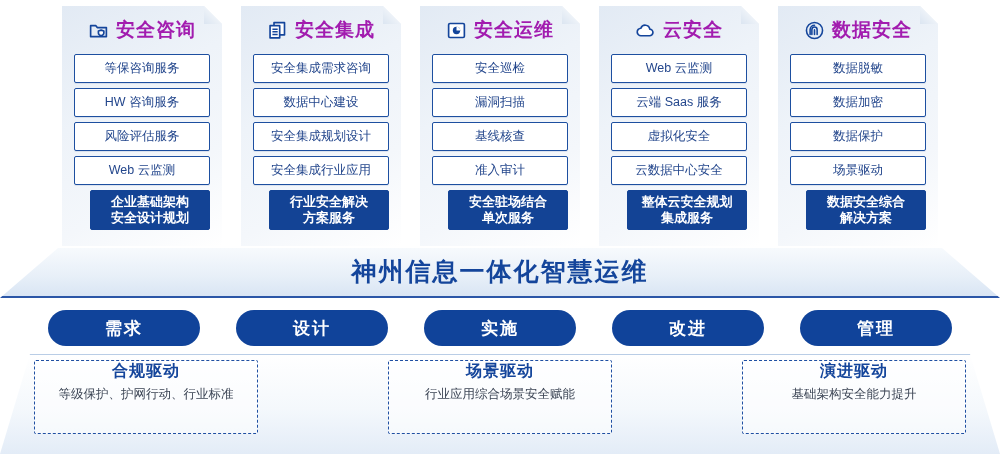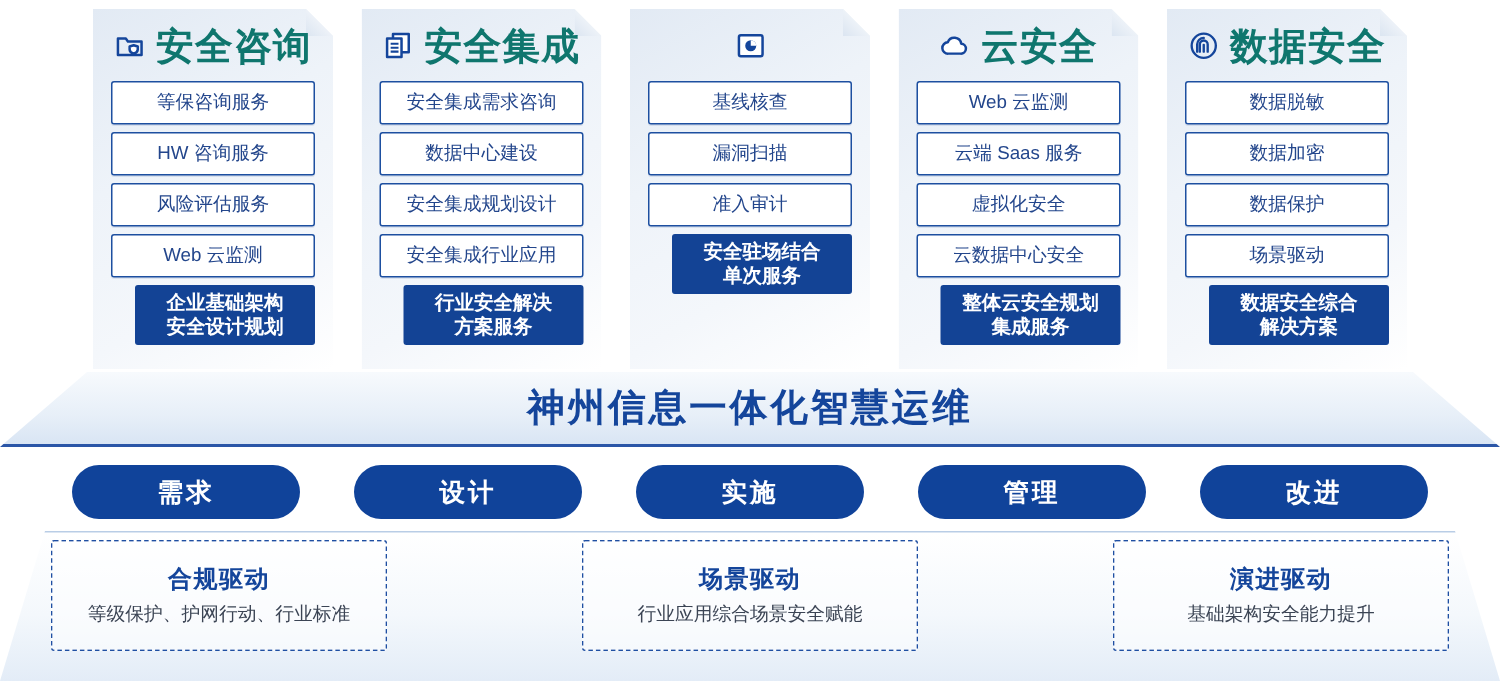--- a/index.html
+++ b/index.html
@@ -34,21 +34,21 @@
     background:linear-gradient(225deg,#ffffff 0%,#dbe5f1 100%);
     clip-path:polygon(0 0,100% 100%,0 100%);
   }
   .col-inner{position:relative;z-index:2;padding:0 12px;}
 
   .col-head{
     display:flex;align-items:center;justify-content:center;
     gap:7px;height:48px;
   }
   .col-head .ttl{
-    font-size:25px;font-weight:bold;color:#0f766e;letter-spacing:1px;
+    font-size:19px;font-weight:bold;color:#a21caf;letter-spacing:1px;
     white-space:nowrap;
   }
   .ico{width:21px;height:21px;display:block;flex:0 0 auto;}
 
   .item{
     height:27px;margin-bottom:5px;
     border:1.3px solid #1d4fa0;
     background:#ffffff;
     border-radius:2px;
     display:flex;align-items:center;justify-content:center;
@@ -109,21 +109,21 @@
     border-top:1.5px solid #b9cde6;
   }
   .drivers{
     position:absolute;left:0;top:6px;width:1000px;height:84px;
     display:flex;justify-content:space-between;padding:0 34px;box-sizing:border-box;
   }
   .driver{
     width:222px;height:72px;
     border:1.6px dashed #1f4fa2;
     border-radius:2px;
-    display:flex;flex-direction:column;align-items:center;justify-content:center;
+    display:flex;flex-direction:column;align-items:center;
     gap:4px;
     background:rgba(255,255,255,.55);
   }
   .driver .d-title{font-size:16px;font-weight:bold;color:#14459b;letter-spacing:1px;}
   .driver .d-sub{font-size:12.5px;color:#3b4454;white-space:nowrap;}
 </style>
 </head>
 <body>
 
 <div class="stage">
@@ -188,23 +188,25 @@
       <div class="col-fold"></div>
       <div class="col-inner">
         <div class="col-head">
           <span>
             <svg class="ico" viewBox="0 0 24 24" fill="none" stroke="#14459b" stroke-width="1.9" stroke-linejoin="round">
               <rect x="3" y="4" width="18" height="16" rx="1.5" fill="#fff"></rect>
               <circle cx="12" cy="12" r="4.2" fill="#14459b" stroke="none"></circle>
               <path d="M12 12V7.8A4.2 4.2 0 0 1 16.2 12z" fill="#fff" stroke="none"></path>
             </svg>
           </span>
-        </div>
+          <span class="ttl">安全运维</span>
+        </div>
+        <div class="item">安全巡检</div>
+        <div class="item">漏洞扫描</div>
         <div class="item">基线核查</div>
-        <div class="item">漏洞扫描</div>
         <div class="item">准入审计</div>
         <div class="item-solid">
           <div>
             <span>安全驻场结合</span>
             <span>单次服务</span>
           </div>
         </div>
       </div>
     </div>
 
@@ -265,22 +267,22 @@
 
   <div class="banner">
     <div class="banner-shape"></div>
     <div class="banner-txt">神州信息一体化智慧运维</div>
   </div>
 
   <div class="pills">
     <div class="pill">需求</div>
     <div class="pill">设计</div>
     <div class="pill">实施</div>
+    <div class="pill">改进</div>
     <div class="pill">管理</div>
-    <div class="pill">改进</div>
   </div>
 
   <div class="bottom">
     <div class="bottom-shape"></div>
     <div class="drivers">
       <div class="driver">
         <div class="d-title">合规驱动</div>
         <div class="d-sub">等级保护、护网行动、行业标准</div>
       </div>
       <div class="driver">

